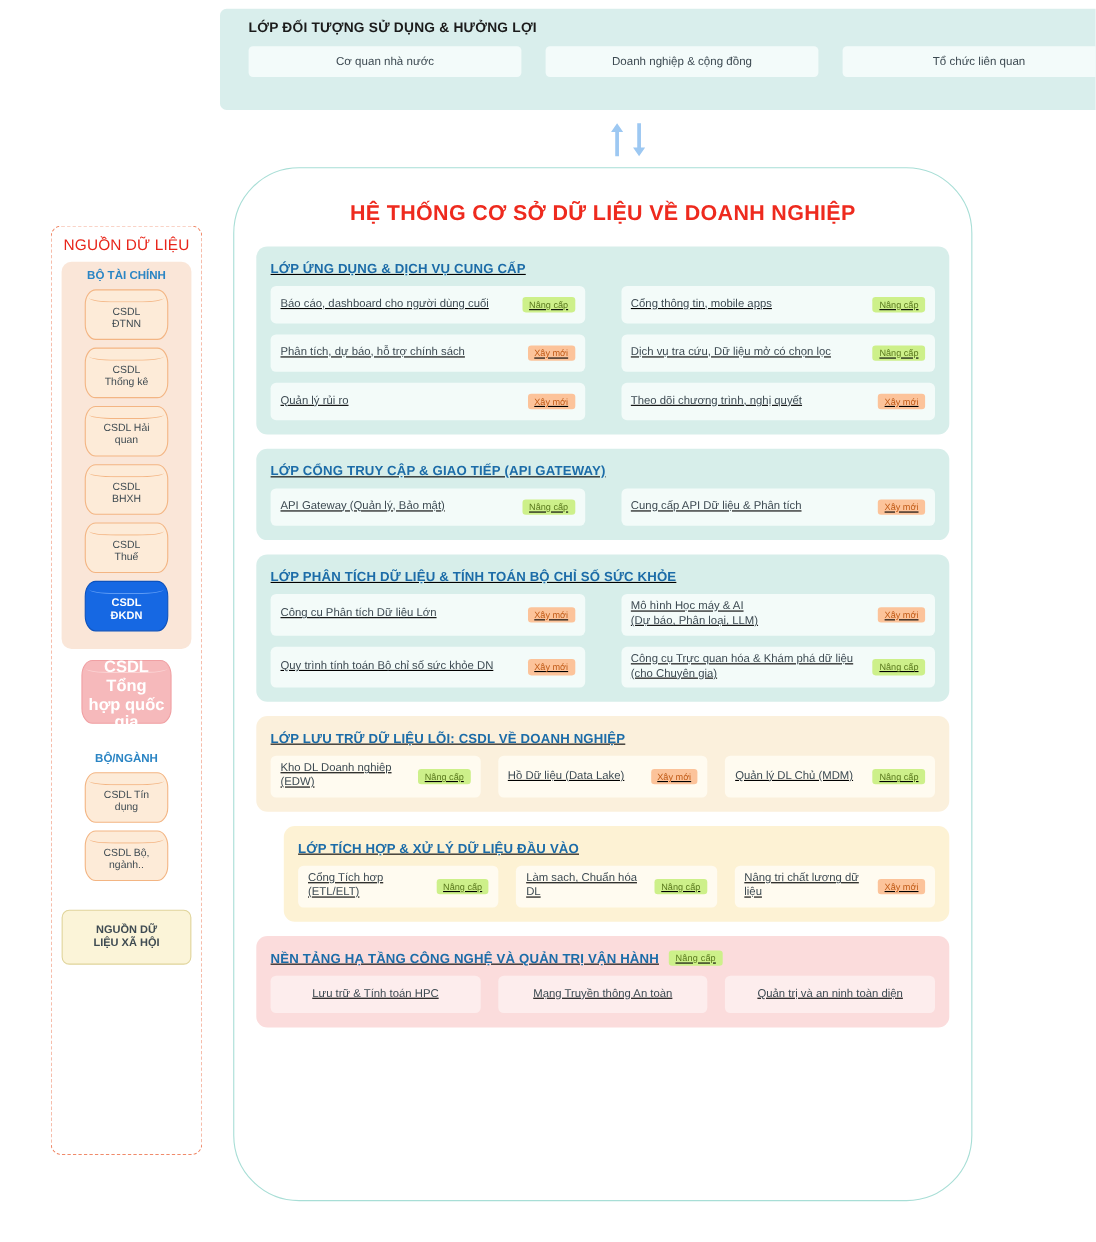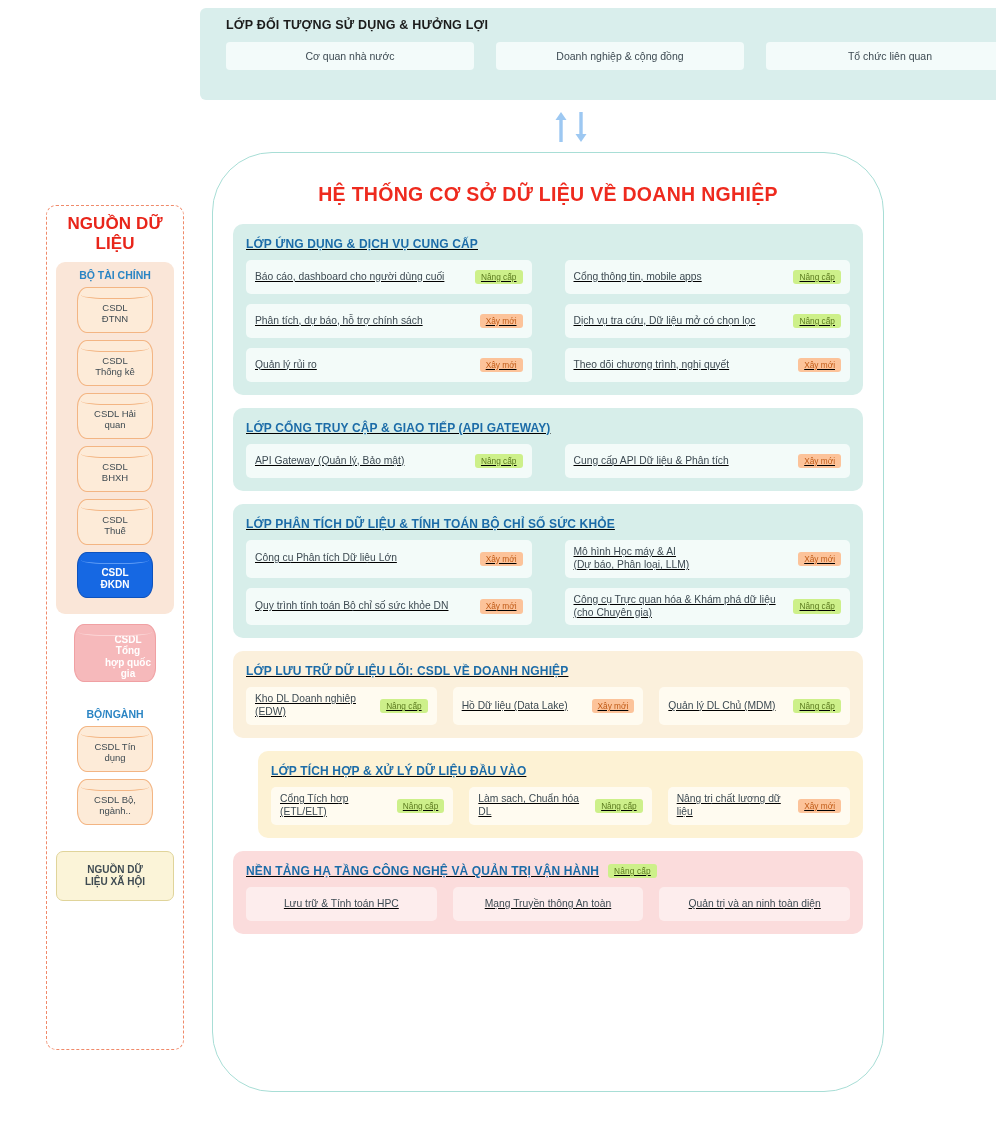--- a/index.html
+++ b/index.html
@@ -50,22 +50,22 @@
   .src-panel {
     position: absolute;
     left: 46px; top: 205px;
     width: 138px; height: 845px;
     border: 1.6px dashed #f08a6a;
     border-radius: 10px;
     padding: 8px 9px;
   }
   .src-title {
     text-align: center;
-    font-size: 17px;
-    font-weight: bold;
+    font-size: 14px;
+    font-weight: normal;
     color: #e8251a;
     margin-bottom: 8px;
     letter-spacing: .1px;
   }
   .src-group {
     background: #fae6d8;
     border-radius: 9px;
     padding: 7px 6px 9px;
     margin-bottom: 10px;
   }
@@ -107,22 +107,21 @@
     font-weight: bold;
     font-size: 10px;
   }
   .cyl.blue::before { border-bottom-color: #5d9bf5; }
   .cyl.pink {
     background: #f6b9bb;
     border-color: #f0a0a3;
     color: #ffffff;
     font-weight: bold;
     width: 82px; height: 58px;
-    font-size: 10px;
-    padding-left: 26px;
+    font-size: 15px;
   }
   .cyl.pink::before { border-bottom-color: #fbd4d5; }
   .src-solo {
     background: #fbf4d8;
     border: 1.2px solid #e0d49a;
     border-radius: 7px;
     height: 50px;
     display: flex; align-items: center; justify-content: center;
     text-align: center;
     font-size: 10px; font-weight: bold; line-height: 1.25;

